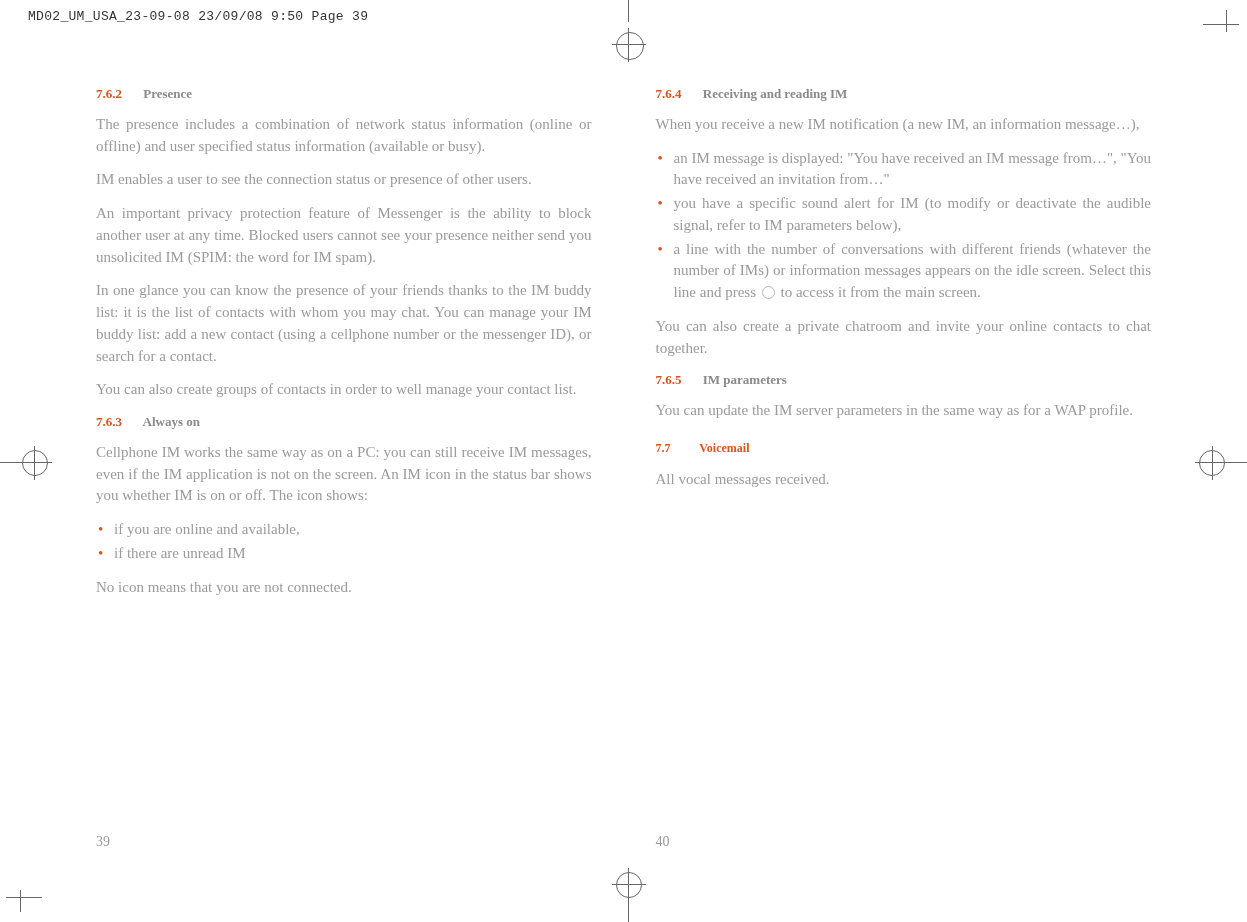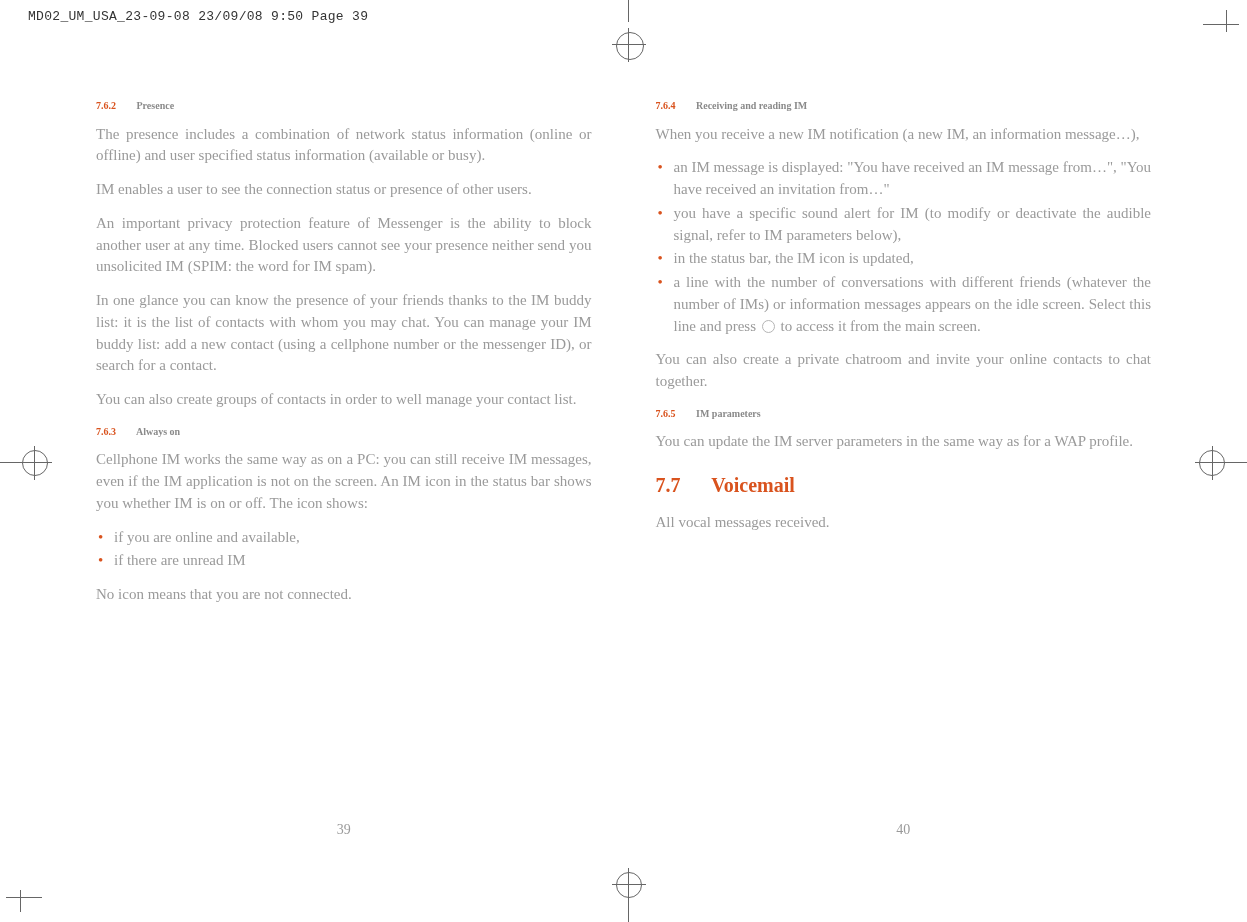--- a/index.html
+++ b/index.html
@@ -110,43 +110,41 @@
     bottom: 70px;
     display: flex;
     gap: 64px;
   }
   .page {
     flex: 1;
     position: relative;
   }
   .page-num {
     position: absolute;
-    bottom: 12px;
+    bottom: 0;
     width: 100%;
-    text-align: center;
     color: #9a9a9a;
     font-size: 14px;
   }
   .section-num {
     color: #d9531e;
     font-weight: bold;
     margin-right: 18px;
   }
   .section-title {
     color: #8a8a8a;
     font-weight: bold;
   }
   h3 {
-    font-size: 10px;
-    margin-top: 14px;
+    font-size: 13px;
     margin-bottom: 10px;
     font-weight: bold;
   }
   h2 {
-    font-size: 20px;
+    font-size: 12px;
     color: #d9531e;
     font-weight: bold;
     margin-top: 18px;
     margin-bottom: 12px;
   }
   h2 .section-title { color: #d9531e; }
   p { margin-bottom: 12px; text-align: justify; }
   ul { list-style: none; margin-bottom: 12px; }
   ul li {
     position: relative;
@@ -233,21 +231,20 @@
 
   <div class="page">
     <h3>
       <span class="section-num">7.6.4</span>
       <span class="section-title">Receiving and reading IM</span>
     </h3>
     <p>When you receive a new IM notification (a new IM, an information message…),</p>
     <ul>
       <li>an IM message is displayed: "You have received an IM message from…", "You have received an invitation from…"</li>
       <li>you have a specific sound alert for IM (to modify or deactivate the audible signal, refer to IM parameters below),</li>
-      <li>in the status bar, the IM icon is updated,</li>
       <li>
         <span>a line with the number of conversations with different friends (whatever the number of IMs) or information messages appears on the idle screen. Select this line and press </span>
         <span class="inline-icon"></span>
         <span> to access it from the main screen.</span>
       </li>
     </ul>
     <p>You can also create a private chatroom and invite your online contacts to chat together.</p>
 
     <h3>
       <span class="section-num">7.6.5</span>

